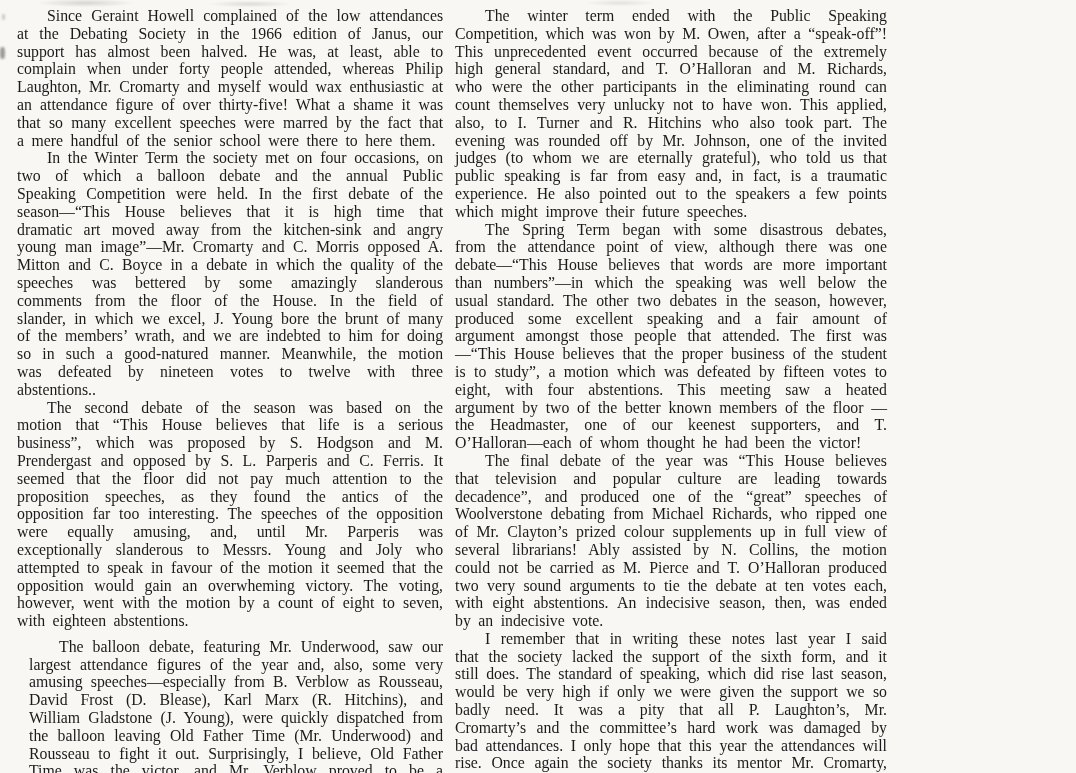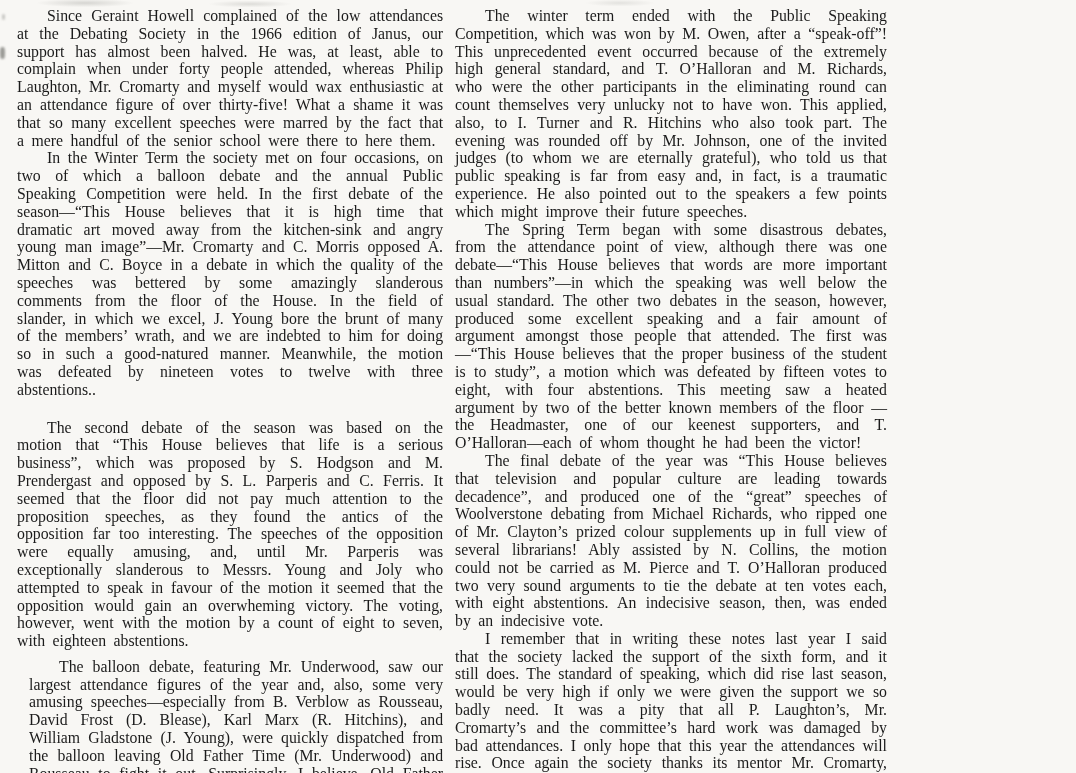--- a/index.html
+++ b/index.html
@@ -30,21 +30,21 @@
     line-height: 17.8px;
     text-align: justify;
     word-spacing: 3.5px;
   }
   .column.left  { width: 504px; }
   .column.right { width: 511px; margin-left: 12px; }
   .column p {
     margin: 0;
     text-indent: 30px;
   }
-  .column p.sp-lg { margin-top: 20px; }
+  .column p.sp-lg { margin-top: 0; }
   .column p.sp-sm { margin-top: 8px; margin-left: 12px; }
   .signature {
     margin-top: 3px;
     text-align: right;
     padding-right: 2px;
     font-size: 16.5px;
     letter-spacing: 0.8px;
     word-spacing: 4px;
     white-space: nowrap;
   }

